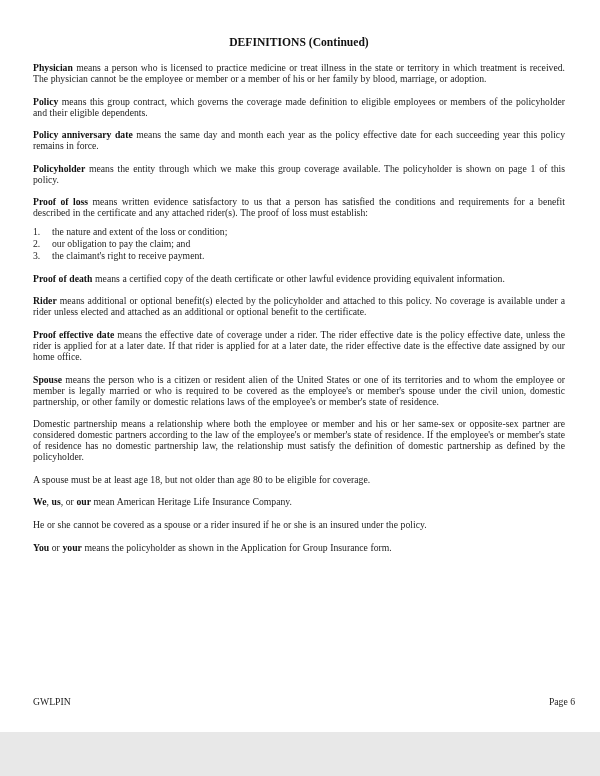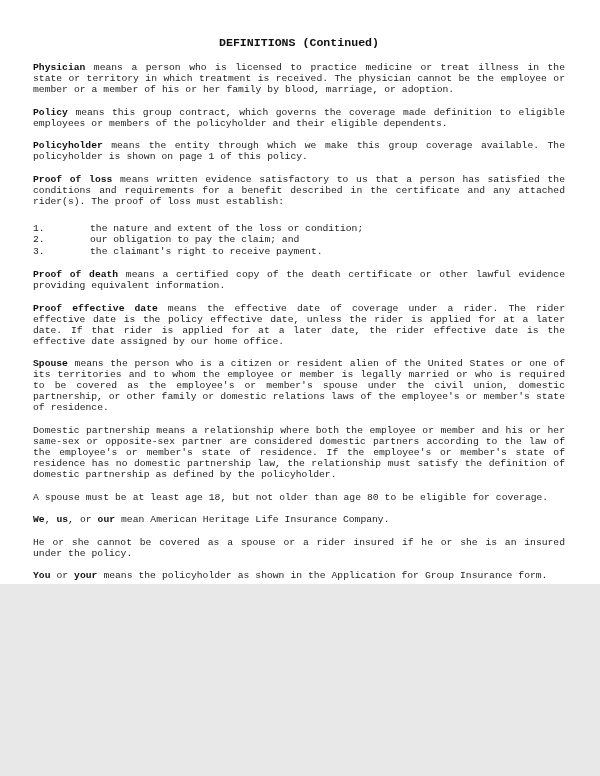--- a/index.html
+++ b/index.html
@@ -1,22 +1,22 @@
 <!DOCTYPE html>
 <html><head>
 <meta charset="utf-8">
 <style>
   html, body { margin: 0; padding: 0; background: #e8e8e8; }
   .page {
     position: relative;
     width: 600px;
-    height: 584px;
+    height: 732px;
     margin: 0 auto;
     background: #ffffff;
-    font-family: Liberation Mono, monospace;
+    font-family: Liberation Serif, serif;
     color: #1c1c1c;
     box-sizing: border-box;
     overflow: hidden;
   }
   .content {
     position: absolute;
     top: 36px;
     left: 33px;
     width: 532px;
   }
@@ -28,31 +28,31 @@
     color: #111;
   }
   .para {
     font-size: 9.7px;
     line-height: 11px;
     text-align: justify;
     margin: 0 0 11.6px 0;
     word-spacing: 0.2px;
   }
   .para b { font-weight: bold; color: #111; }
-  .para.no-gap { margin-bottom: 16px; }
+  .para.no-gap { margin-bottom: 8px; }
   .pol-list {
     list-style: none;
     margin: 0 0 11.6px 0;
     padding: 0;
     font-size: 9.7px;
     line-height: 11.6px;
   }
   .pol-list li { display: flex; }
   .pol-list .num { width: 19px; flex: 0 0 19px; }
-  .pol-list .li-text { flex: 1; margin-left: 38px; }
+  .pol-list .li-text { flex: 1; }
   .footer {
     position: absolute;
     top: 696px;
     left: 33px;
     right: 25px;
     display: flex;
     justify-content: space-between;
     font-size: 9.7px;
     line-height: 11.6px;
   }
@@ -62,20 +62,21 @@
 
 <div class="page">
   <div class="content">
 
     <h1 class="doc-title">DEFINITIONS (Continued)</h1>
 
     <p class="para"><b>Physician</b><span> means a person who is licensed to practice medicine or treat illness in the state or territory in which treatment is received. The physician cannot be the employee or member or a member of his or her family by blood, marriage, or adoption.</span></p>
 
     <p class="para"><b>Policy</b><span> means this group contract, which governs the coverage made definition to eligible employees or members of the policyholder and their eligible dependents.</span></p>
 
+    <p class="para"><b>Policy anniversary date</b><span> means the same day and month each year as the policy effective date for each succeeding year this policy remains in force.</span></p>
 
     <p class="para"><b>Policyholder</b><span> means the entity through which we make this group coverage available. The policyholder is shown on page 1 of this policy.</span></p>
 
     <p class="para no-gap"><b>Proof of loss</b><span> means written evidence satisfactory to us that a person has satisfied the conditions and requirements for a benefit described in the certificate and any attached rider(s). The proof of loss must establish:</span></p>
 
     <ol class="pol-list">
       <li>
         <span class="num">1.</span>
         <span class="li-text">the nature and extent of the loss or condition;</span>
       </li>
@@ -84,20 +85,21 @@
         <span class="li-text">our obligation to pay the claim; and</span>
       </li>
       <li>
         <span class="num">3.</span>
         <span class="li-text">the claimant's right to receive payment.</span>
       </li>
     </ol>
 
     <p class="para"><b>Proof of death</b><span> means a certified copy of the death certificate or other lawful evidence providing equivalent information.</span></p>
 
+    <p class="para"><b>Rider</b><span> means additional or optional benefit(s) elected by the policyholder and attached to this policy. No coverage is available under a rider unless elected and attached as an additional or optional benefit to the certificate.</span></p>
 
     <p class="para"><b>Proof effective date</b><span> means the effective date of coverage under a rider. The rider effective date is the policy effective date, unless the rider is applied for at a later date. If that rider is applied for at a later date, the rider effective date is the effective date assigned by our home office.</span></p>
 
 
     <p class="para"><b>Spouse</b><span> means the person who is a citizen or resident alien of the United States or one of its territories and to whom the employee or member is legally married or who is required to be covered as the employee's or member's spouse under the civil union, domestic partnership, or other family or domestic relations laws of the employee's or member's state of residence.</span></p>
 
     <p class="para"><span>Domestic partnership means a relationship where both the employee or member and his or her same-sex or opposite-sex partner are considered domestic partners according to the law of the employee's or member's state of residence. If the employee's or member's state of residence has no domestic partnership law, the relationship must satisfy the definition of domestic partnership as defined by the policyholder.</span></p>
 
     <p class="para"><span>A spouse must be at least age 18, but not older than age 80 to be eligible for coverage.</span></p>
 

